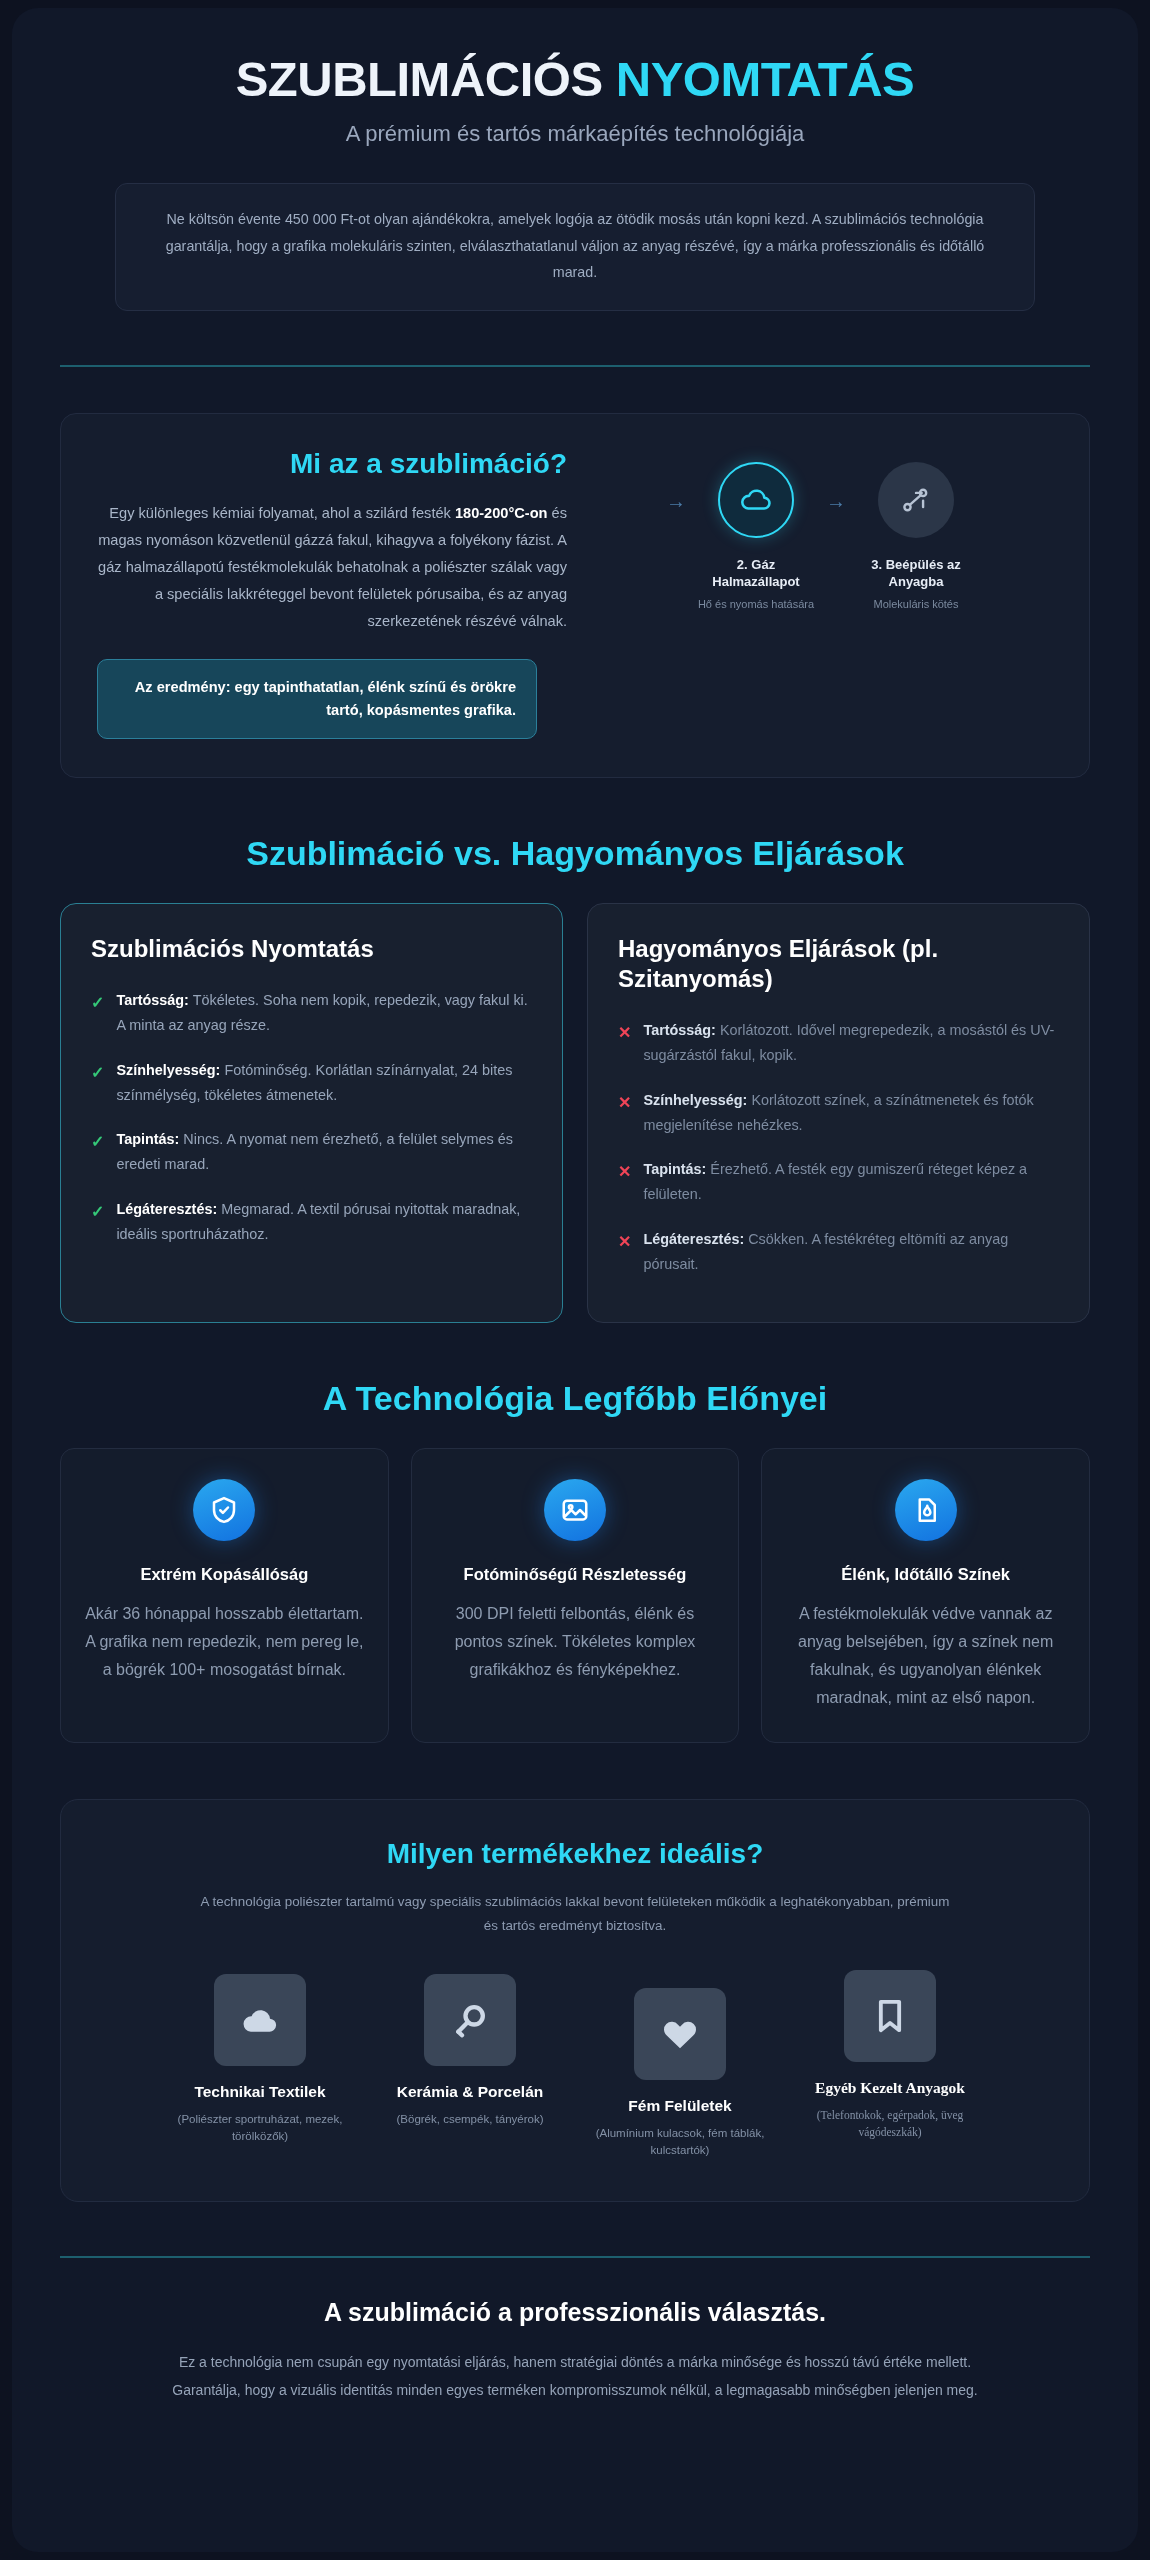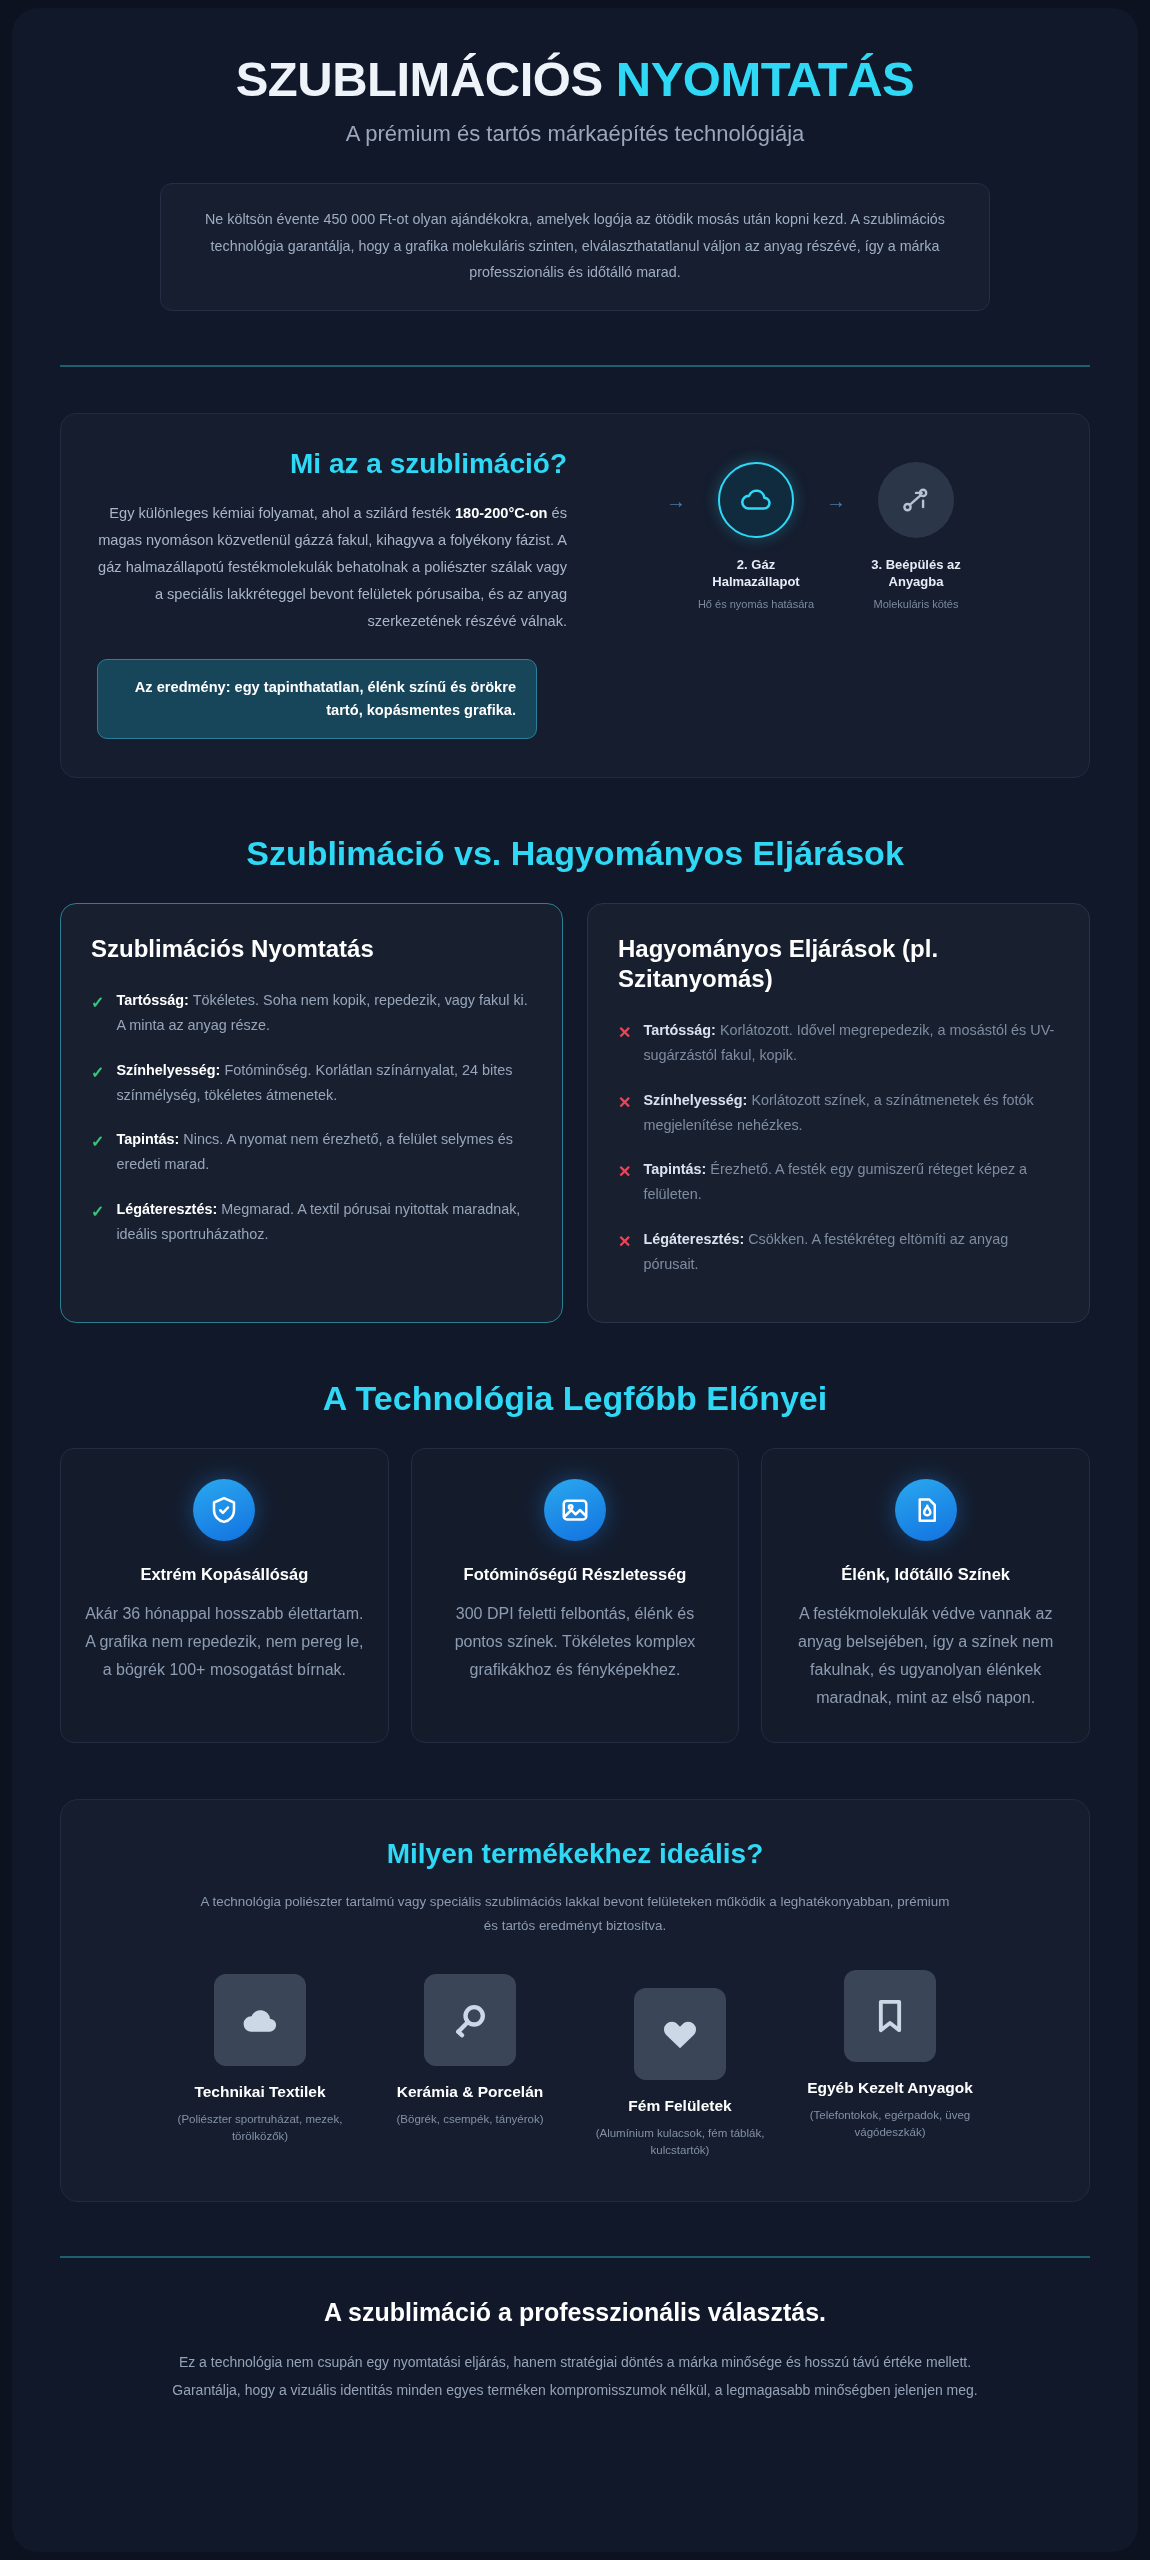--- a/index.html
+++ b/index.html
@@ -60,21 +60,21 @@
   .main-title .w2 { color: #2fd8f5; }
   .subtitle {
     font-size: 22px;
     color: #9aa7bd;
     font-weight: 400;
     margin-bottom: 36px;
   }
 
   .intro-box {
     margin: 0 auto;
-    width: 830px;
+    width: 920px;
     background: #18203300;
     background-color: #161e30;
     border: 1px solid #252e44;
     border-radius: 12px;
     padding: 22px 34px 24px;
   }
   .intro-box p {
     font-size: 14.3px;
     line-height: 1.85;
     color: #9fadc2;
@@ -238,21 +238,21 @@
     display: flex; align-items: center; justify-content: center;
   }
   .prod-tile svg { width: 40px; height: 40px; }
   .prod-name {
     font-size: 15.5px; font-weight: bold; color: #ffffff;
     line-height: 1.35; margin-bottom: 8px;
   }
   .prod-desc { font-size: 11.5px; line-height: 1.5; color: #8391a6; }
   .prod-item.n2 { margin-top: 0px; }
   .prod-item.n3 { margin-top: 14px; }
-  .prod-item.n4 { margin-top: -4px; }
+  .prod-item.n4 { margin-top: -4px; font-family: Liberation Serif, serif; }
 
   
   .hr-teal2 {
     height: 2px; background: #1d5f6e; margin: 54px 0 40px; border: 0;
   }
   .footer { text-align: center; padding-bottom: 50px; }
   .footer-title {
     font-size: 25px; font-weight: bold; color: #ffffff; margin-bottom: 22px;
   }
   .footer-text {

